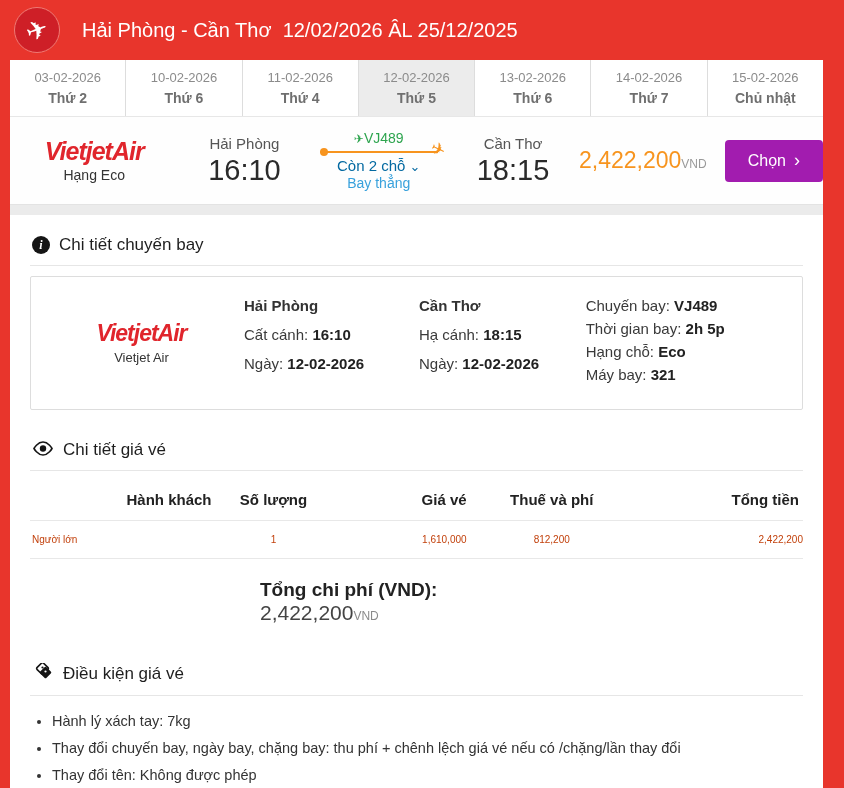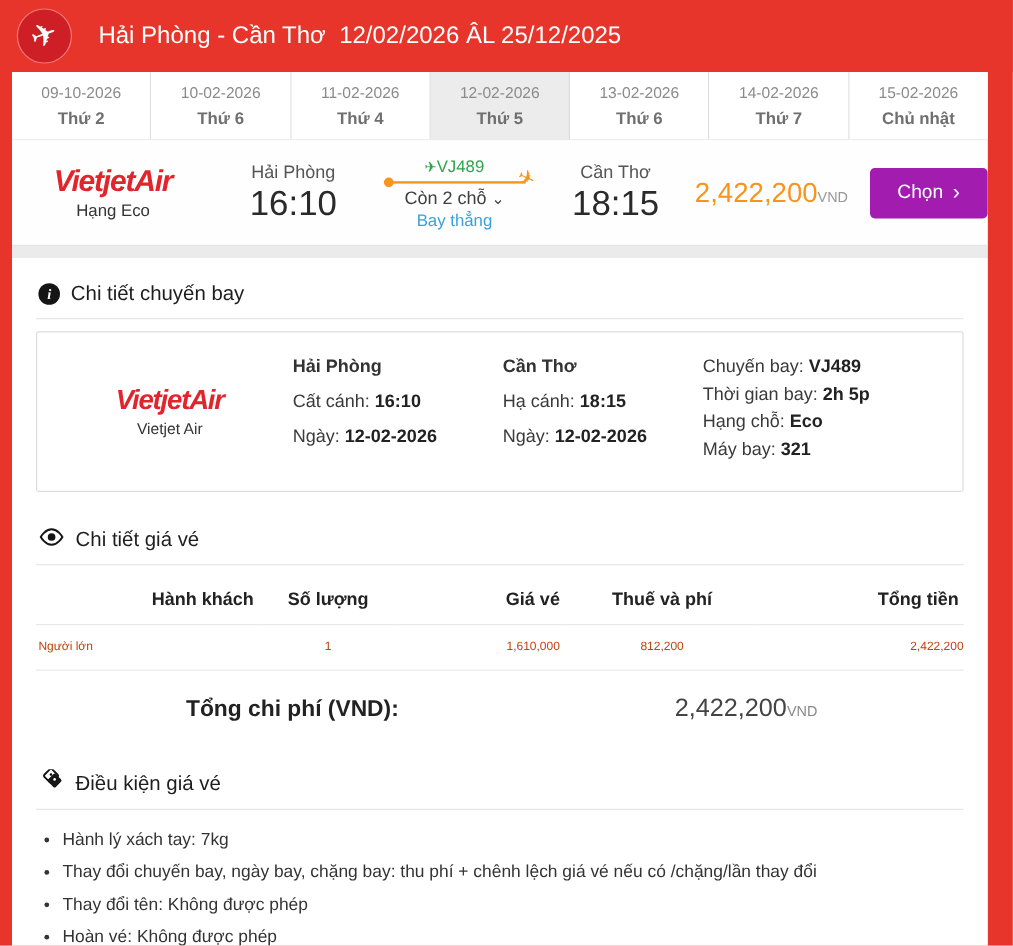--- a/index.html
+++ b/index.html
@@ -35,21 +35,21 @@
   .fc-city-col { width:145px; text-align:center; }
   .fc-city { font-size:15px; color:#555; }
   .fc-time { font-size:29px; color:#2a2a2a; margin-top:2px; }
   .fc-route { width:150px; text-align:center; }
   .fc-flightno { color:#2DA44E; font-size:14px; }
   .fc-flightno .p { font-size:12px; font-family:"DejaVu Sans",sans-serif; }
   .route-line { position:relative; width:118px; height:2px; background:#F7941E; margin:5px auto 4px; }
   .route-line .dot { position:absolute; left:0; top:-3px; width:8px; height:8px; border-radius:50%; background:#F7941E; }
   .route-line .plane-end { position:absolute; right:-8px; top:-10px; color:#F7941E; font-size:17px;
     transform:rotate(25deg); font-family:"DejaVu Sans",sans-serif; line-height:1; }
-  .fc-seats { color:#404040; font-size:15px; margin-top:2px; cursor:pointer; }
+  .fc-seats { color:#0369a1; font-size:15px; margin-top:2px; cursor:pointer; }
   .fc-seats .chev { font-size:13px; }
   .fc-direct { color:#38A1DC; font-size:14px; margin-top:1px;text-align:center; }
   .fc-price-col { flex:1 1 auto; text-align:right; padding-right:18px; white-space:nowrap; }
   .fc-price { color:#F7941E; font-size:23px; }
   .fc-cur { color:#999; font-size:12px; }
   .btn-select { width:108px; height:42px; background:#a21caf; border:none; border-radius:4px;
     color:#fff; font-size:16px; cursor:pointer; margin-right:0; display:flex; align-items:center;
     justify-content:center; gap:8px; font-family:inherit; }
   .btn-select .chev { font-size:18px; }
 
@@ -83,21 +83,21 @@
   .price-table th { font-size:15px; color:#222; font-weight:bold; padding:12px 4px 12px; }
   .price-table td { font-size:10px; color:#c2410c; padding:13px 4px; border-top:1px solid #e8e8e8; }
   .c1 { text-align:right; width:24%; }
   td.c1 { text-align:left; padding-left:2px; }
   .c2 { text-align:center; width:15%; }
   .c3 { text-align:right; width:18%; }
   .c4 { text-align:center; width:21%; }
   .c5 { text-align:right; width:22%; }
   td.c5 { padding-right:0; }
   .total-row { display:flex; align-items:baseline; border-top:1px solid #e8e8e8; margin:0 20px;
-    padding:20px 0 22px; }
+    padding:20px 0 22px;flex-direction:column; }
   .total-label { font-size:19px; font-weight:bold; color:#222; margin-left:125px; }
   .total-value { margin-left:230px; font-size:21px; color:#444; }
   .total-cur { font-size:12px; color:#8a8a8a; }
 
   
   .cond-list { margin:12px 20px 0 42px; }
   .cond-list li { font-size:14.5px; color:#333; line-height:27px; }
 
   .eye-icon, .tags-icon { display:inline-block; flex:0 0 auto; }
 </style>
@@ -108,21 +108,21 @@
   <div class="logo-circle">
     <span class="logo-plane">✈</span>
   </div>
   <div class="header-title">Hải Phòng - Cần Thơ  12/02/2026 ÂL 25/12/2025</div>
 </div>
 
 <div class="content">
 
   <div class="tabs">
     <div class="tab">
-      <span class="tab-date">09-10-2026</span>
+      <span class="tab-date">03-02-2026</span>
       <span class="tab-day">Thứ 2</span>
     </div>
     <div class="tab">
       <span class="tab-date">10-02-2026</span>
       <span class="tab-day">Thứ 6</span>
     </div>
     <div class="tab">
       <span class="tab-date">11-02-2026</span>
       <span class="tab-day">Thứ 4</span>
     </div>

